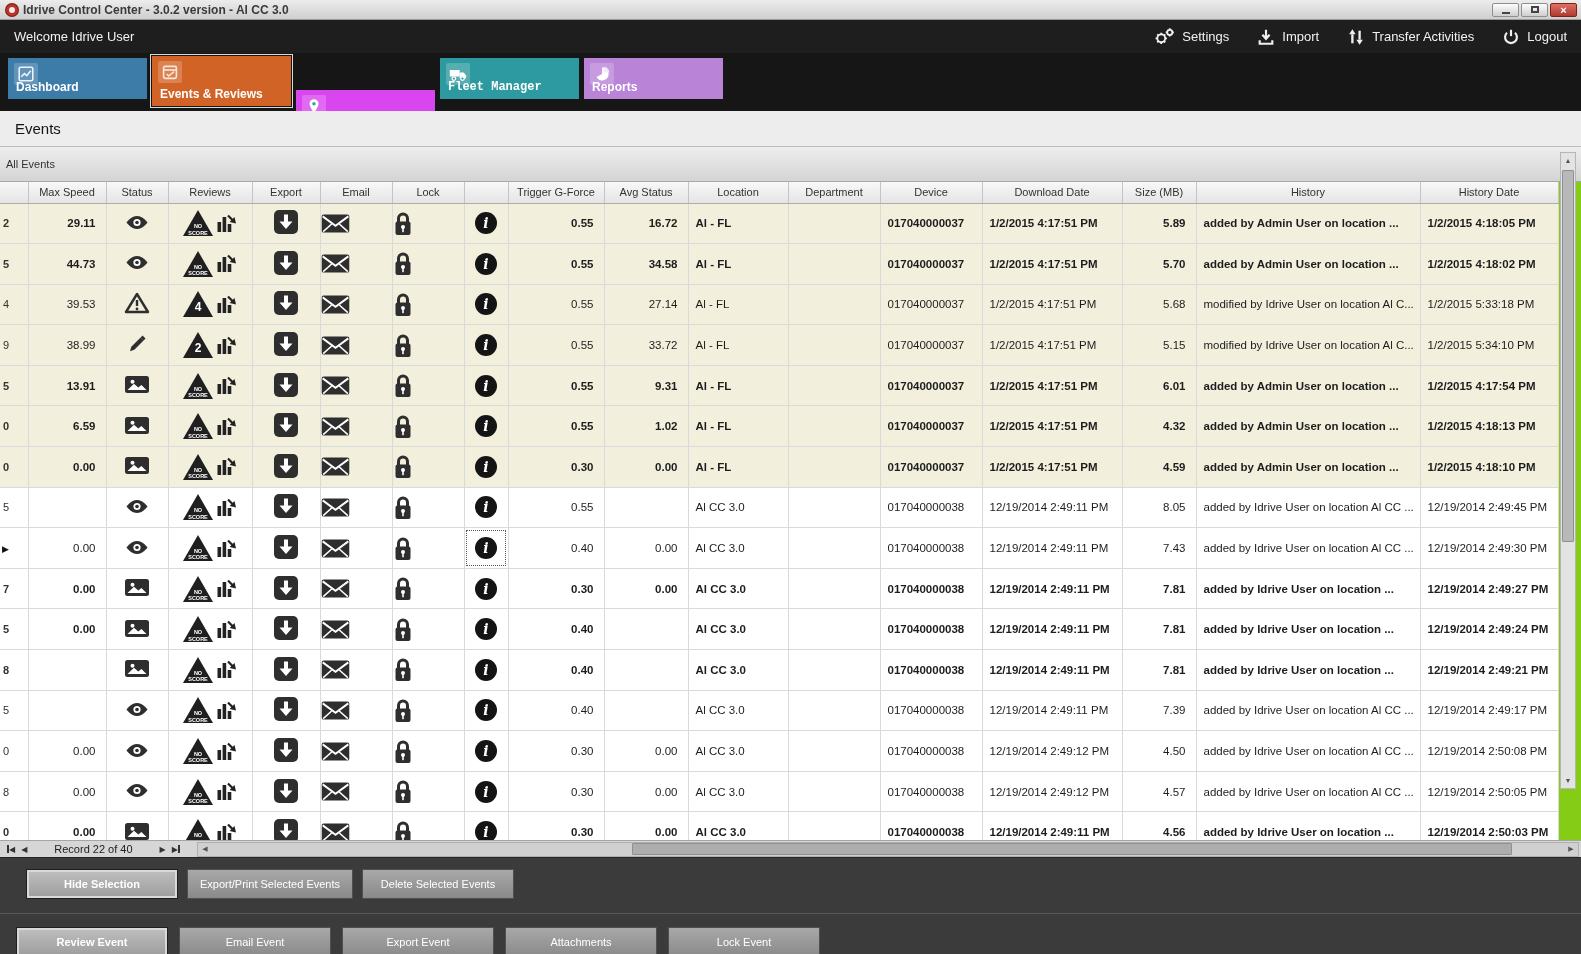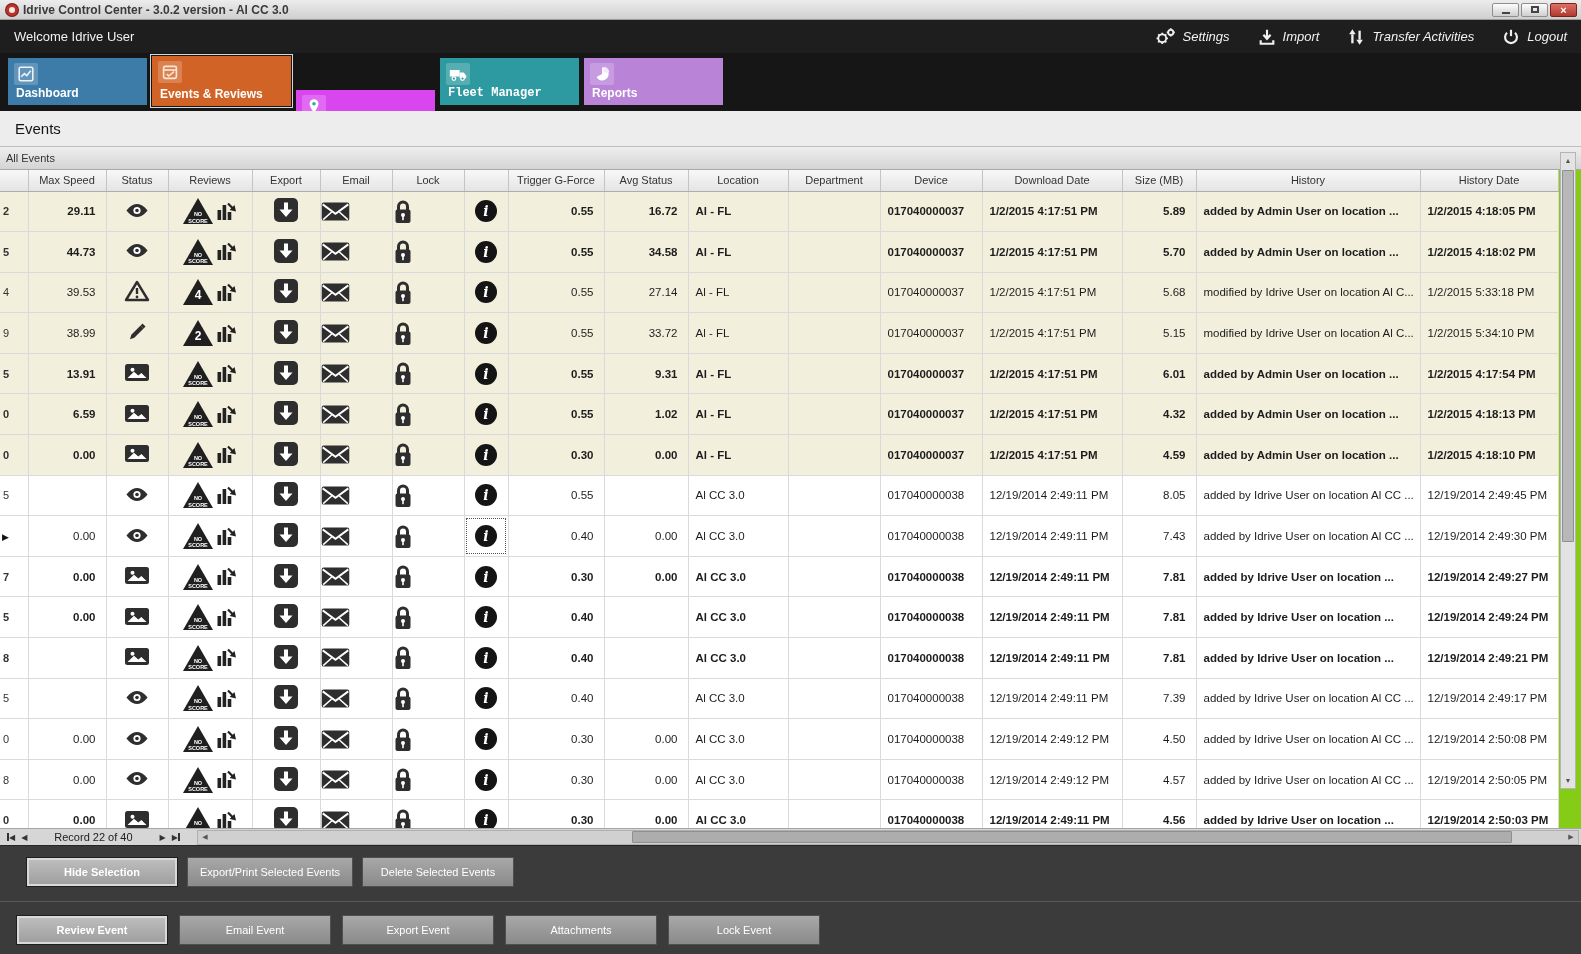--- a/index.html
+++ b/index.html
@@ -16,36 +16,36 @@
   .winbtns { display:flex; gap:2px; }
   .wbtn { width:27px; height:14px; border:1px solid #8e8e8e; border-radius:2px;
           background:linear-gradient(#fdfdfd,#cfcfcf); display:flex; align-items:center; justify-content:center; cursor:default; }
   .wbtn .g-min { width:8px; height:2px; background:#444; margin-top:6px; }
   .wbtn .g-max { width:8px; height:7px; border:2px solid #444; }
   .wbtn.close { background:linear-gradient(#dd7066,#b03a30); border-color:#7c221a; color:#fff; font-size:11px; font-weight:bold; }
 
   
   .topbar { height:33px; background:#1e1e1e; display:flex; align-items:center; padding:0 14px; }
   .welcome { color:#f2f2f2; font-size:13px; flex:1; }
-  .top-actions { display:flex; gap:28px;font-style:italic; }
+  .top-actions { display:flex; gap:28px; }
   .top-action { display:flex; align-items:center; gap:7px; color:#f2f2f2; font-size:13px; cursor:default; }
 
   
   .tabstrip { height:58px; background:#161616; display:flex; align-items:flex-start; padding:5px 0 0 8px; gap:5px; }
-  .tile { width:139px; height:47px; position:relative; color:#fff; cursor:default; }
+  .tile { width:139px; height:41px; position:relative; color:#fff; cursor:default; }
   .tile.selected { outline:1px solid #d8d8d8; outline-offset:1px; height:50px; margin-top:-2px; }
   .tile-icon { position:absolute; top:5px; left:6px; width:24px; height:22px; background:rgba(255,255,255,0.20);
                display:flex; align-items:center; justify-content:center; border-radius:2px; }
   .tile-label { position:absolute; left:8px; bottom:5px; font-size:12px; font-weight:bold; }
 
   
   .content { background:#ededed; position:relative; }
   .page-title { height:35px; line-height:35px; padding-left:15px; font-size:15px; color:#141414; }
   .panel-bar { height:20px; background:linear-gradient(#eeeeee,#d4d4d4); border-top:1px solid #bdbdbd;
-               border-bottom:1px solid #a8a8a8; display:flex; align-items:center; padding:11px 6px; }
+               border-bottom:1px solid #a8a8a8; display:flex; align-items:center; padding:17px 6px; }
   .panel-bar .pb-label { font-size:11px; color:#333; flex:1; }
   .float-ic { width:10px; height:9px; border:1px solid #555; border-top:3px solid #555; background:#e8e8e8; }
 
   
   .grid-clip { height:658px; overflow:hidden; background:#84cc16; position:relative; }
   table.grid { border-collapse:collapse; table-layout:fixed; width:1558px; background:#fff; }
   col.c-edge{width:28px} col.c-max{width:78px} col.c-status{width:62px} col.c-reviews{width:84px}
   col.c-export{width:68px} col.c-email{width:72px} col.c-lock{width:72px} col.c-info{width:44px}
   col.c-trigger{width:96px} col.c-avg{width:84px} col.c-location{width:100px} col.c-department{width:92px}
   col.c-device{width:102px} col.c-download{width:140px} col.c-size{width:74px} col.c-history{width:224px} col.c-hdate{width:138px}

